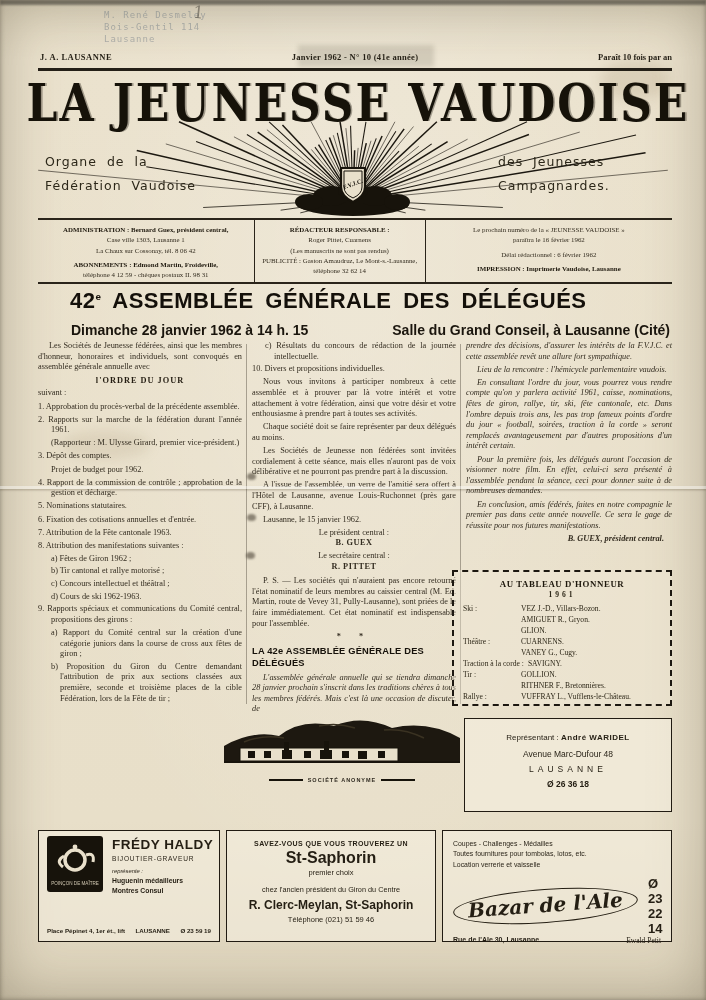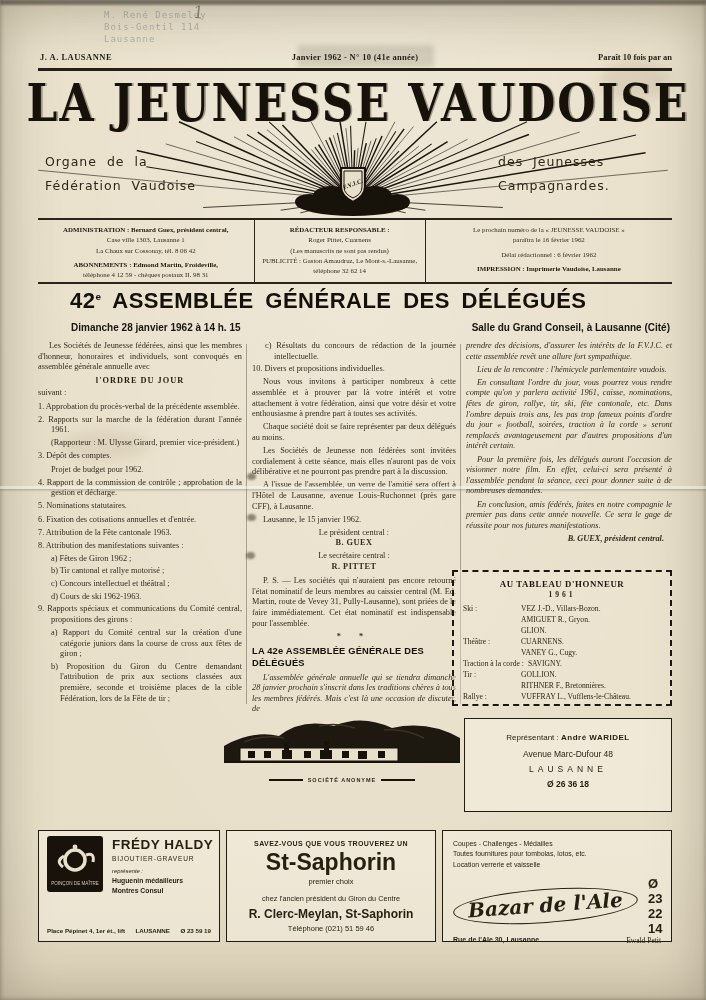--- a/index.html
+++ b/index.html
@@ -52,21 +52,21 @@
   .infobar .c3 { flex:0 0 39%; }
   .infobar b { color:#211b10; }
   .infobar .gap { height:4px; }
 
   
   .headline { position:absolute; top:288px; left:38px; width:634px;
               font-family:"Liberation Sans", sans-serif; font-weight:bold; font-size:22px;
               color:#14100a; letter-spacing:.5px; word-spacing:5px; white-space:nowrap;margin-left:32px; }
   .headline sup { font-size:.45em; }
   .subline { position:absolute; top:322px; left:40px; right:36px;
-             font-family:"Liberation Sans", sans-serif; font-weight:bold; font-size:10px; color:#1a150d;padding-left:31px; }
+             font-family:"Liberation Sans", sans-serif; font-weight:bold; font-size:14px; color:#1a150d;padding-left:31px; }
   .subline .r { position:absolute; right:0; top:0; }
 
   
   .col { position:absolute; top:341px; font-size:8.3px; line-height:1.28; text-align:justify; color:#332c20; }
   .col1 { left:38px;  width:204px; }
   .col2 { left:252px; width:204px; }
   .col3 { left:466px; width:206px; }
   .colrule { position:absolute; top:344px; width:1px; height:360px; background:rgba(40,32,20,.35); }
   .cr1 { left:246px; } .cr2 { left:460px; }
   .p { text-indent:11px; margin-bottom:2.5px; }
@@ -130,21 +130,21 @@
   .haldy-txt { flex:1; padding-top:1px; }
   .haldy-txt .nm { font-weight:bold; font-size:13.5px; letter-spacing:.5px; white-space:nowrap; }
   .haldy-txt .job { font-size:6.6px; letter-spacing:.8px; margin:3px 0 6px; }
   .haldy-txt .rep { font-size:5.8px; font-style:italic; margin-bottom:2px; }
   .haldy-txt .r1,.haldy-txt .r2 { font-size:6.8px; font-weight:bold; line-height:1.45; }
   .haldy-bot { display:flex; justify-content:space-between; font-size:6.2px; font-weight:bold; margin-top:auto; }
 
   .ad-stsa { left:226px; top:830px; width:210px; height:112px; padding:9px 8px; text-align:center;
              font-family:"Liberation Sans", sans-serif; }
   .ad-stsa .l1 { font-size:7px; font-weight:bold; letter-spacing:.4px; }
-  .ad-stsa .nm { font-size:23px; font-weight:bold; margin-top:2px; }
+  .ad-stsa .nm { font-size:16px; font-weight:bold; margin-top:2px; }
   .ad-stsa .sub { font-size:7.5px; margin:1px 0 8px; }
   .ad-stsa .l2 { font-size:7.3px; margin-bottom:4px; }
   .ad-stsa .nm2 { font-size:12px; font-weight:bold; }
   .ad-stsa .tel { font-size:7.5px; margin-top:3px; }
 
   .ad-bazar { left:442px; top:830px; width:230px; height:112px; padding:8px 10px 7px;
               font-family:"Liberation Sans", sans-serif; display:flex; flex-direction:column; }
   .ad-bazar .ln { font-size:6.9px; line-height:1.5; }
   .bazar-row { display:flex; align-items:center; gap:10px; margin-top:6px; }
   .bazar-logo { font-family:"DejaVu Serif", serif; font-style:italic; font-weight:bold; font-size:20px;

